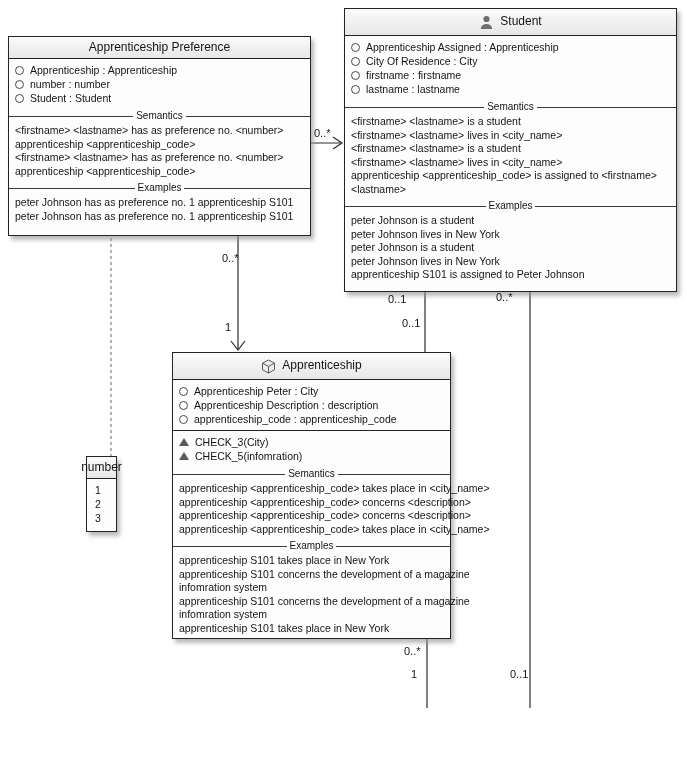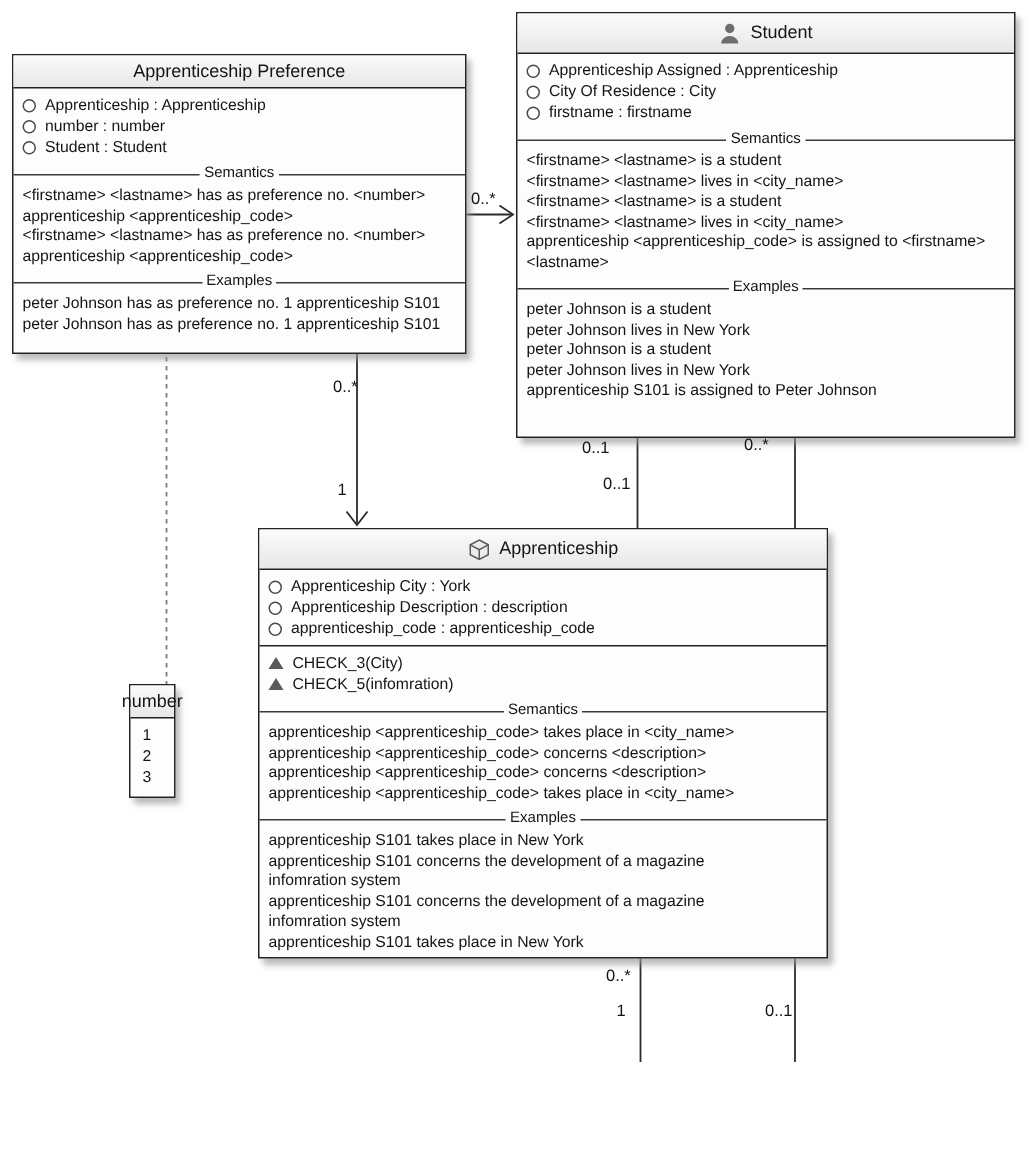--- a/index.html
+++ b/index.html
@@ -39,21 +39,21 @@
   .sep .rule{flex:1;height:0;border-top:1px solid #3a3a3a;}
   .sep .lbl{padding:0 3px;font-size:10px;}
   .lines{padding:1px 0 3px 0;}
   .line{padding:0 6px;line-height:13.5px;white-space:nowrap;}
   .vals{padding:4px 8px;}
   .vals .line{padding:0;line-height:14px;}
   .mult{position:absolute;z-index:2;font-size:11px;line-height:12px;white-space:nowrap;}
 
   #box-preference{left:8px;top:36px;width:303px;min-height:200px;}
   #box-student{left:344px;top:8px;width:333px;min-height:284px;}
-  #box-apprenticeship{left:172px;top:352px;width:380px;min-height:286px;}
+  #box-apprenticeship{left:172px;top:352px;width:279px;min-height:286px;}
   #box-number{left:86px;top:456px;width:31px;min-height:76px;}
   #box-city{left:348px;top:700px;width:197px;min-height:71px;}
 </style>
 </head>
 <body>
 
 <div id="canvas">
 
   <svg id="wires" width="687" height="783">
     <g stroke="#2b2b2b" stroke-width="1.2" fill="none">
@@ -145,20 +145,24 @@
           <span class="bullet"></span>
           <span>Apprenticeship Assigned : Apprenticeship</span>
         </div>
       <div class="row">
           <span class="bullet"></span>
           <span>City Of Residence : City</span>
         </div>
       <div class="row">
           <span class="bullet"></span>
           <span>firstname : firstname</span>
+        </div>
+      <div class="row">
+          <span class="bullet"></span>
+          <span>lastname : lastname</span>
         </div>
     </div>
     <div class="sep">
         <span class="rule"></span>
         <span class="lbl">Semantics</span>
         <span class="rule"></span>
       </div>
     <div class="lines">
       <div class="line">&lt;firstname&gt; &lt;lastname&gt; is a student</div>
       <div class="line">&lt;firstname&gt; &lt;lastname&gt; lives in &lt;city_name&gt;</div>
@@ -188,21 +192,21 @@
             <polygon points="7.5,1 13.5,4.2 13.5,10.8 7.5,14 1.5,10.8 1.5,4.2" fill="#ececec" stroke="#5a5a5a" stroke-width="1"></polygon>
             <polyline points="1.5,4.2 7.5,7.4 13.5,4.2" fill="none" stroke="#5a5a5a" stroke-width="1"></polyline>
             <line x1="7.5" y1="7.4" x2="7.5" y2="14" stroke="#5a5a5a" stroke-width="1"></line>
           </svg>
       </span>
       <span>Apprenticeship</span>
     </div>
     <div class="rows">
       <div class="row">
           <span class="bullet"></span>
-          <span>Apprenticeship City : York</span>
+          <span>Apprenticeship Peter : City</span>
         </div>
       <div class="row">
           <span class="bullet"></span>
           <span>Apprenticeship Description : description</span>
         </div>
       <div class="row">
           <span class="bullet"></span>
           <span>apprenticeship_code : apprenticeship_code</span>
         </div>
     </div>

